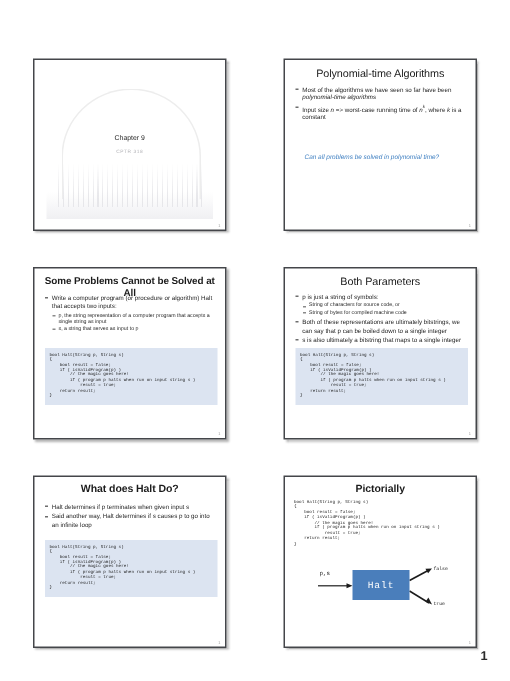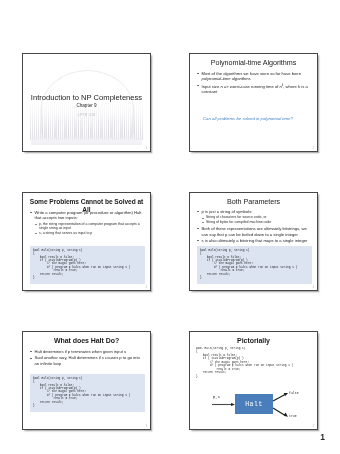--- a/index.html
+++ b/index.html
@@ -28,27 +28,26 @@
     left: 22px;
     top: 39px;
     width: 296px;
     height: 376px;
   }
 
   
   .slide {
     position: absolute;
     width: 129px;
-    height: 99px;
+    height: 115px;
     background: #ffffff;
     border: 1.2px solid #44464a;
     box-sizing: border-box;
     box-shadow: 1.5px 1.5px 1.5px rgba(0,0,0,0.30);
     overflow: hidden;
-    margin-top: 14px;
   }
   .col-l { left: 0px; }
   .col-r { left: 167px; }
   .row-1 { top: 0px; }
   .row-2 { top: 139px; }
   .row-3 { top: 278px; }
 
   .slide-num {
     position: absolute;
     right: 3px;
@@ -291,21 +290,20 @@
 <div class="page">
   <div class="grid">
 
     <div class="slide col-l row-1">
       <div class="title-slide-bg">
         <div class="arch"></div>
         <div class="spikes"></div>
         <div class="spikes2"></div>
         <div class="haze"></div>
       </div>
-      <div class="title-main">Introduction to NP Completeness</div>
       <div class="title-sub">Chapter 9</div>
       <div class="title-course">CPTR 318</div>
       <div class="slide-num">1</div>
     </div>
 
     <div class="slide col-r row-1">
       <div class="s-title">Polynomial-time Algorithms</div>
       <div class="bullets">
         <div class="b1">Most of the algorithms we have seen so far have been <span class="italic">polynomial-time algorithms</span></div>
         <div class="b1">Input size <span class="italic">n</span> =&gt; worst-case running time of <span class="italic">n</span><span class="sup italic">k</span>, where <span class="italic">k</span> is a constant</div>

